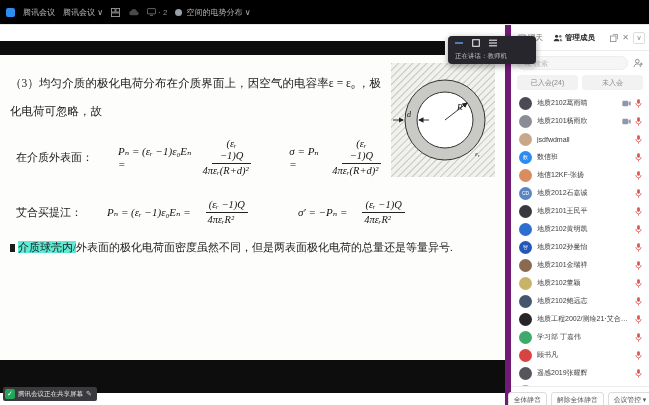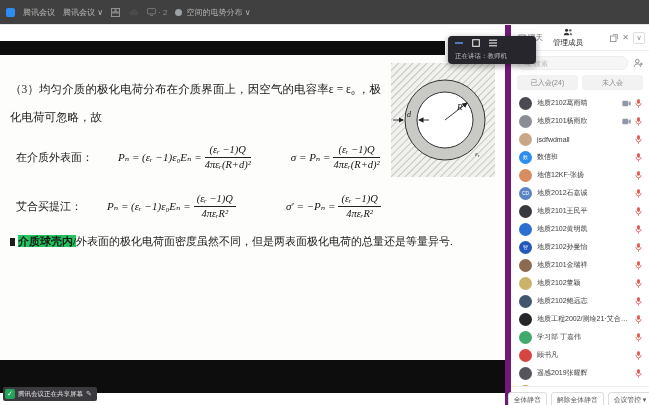--- a/index.html
+++ b/index.html
@@ -2,21 +2,21 @@
 <html><head>
 <meta charset="utf-8">
 <style>
   * { margin:0; padding:0; box-sizing:border-box; }
   html,body { background:#ddd; }
   #app {
     position:relative; width:649px; height:405px; background:#fff;
     font-family:"Liberation Sans","DejaVu Sans",sans-serif; overflow:hidden;
   }
   
-  .topbar { height:17px; background:#404040; border-bottom:1px solid #e7e7e7;
+  .topbar { height:17px; background:#000000; border-bottom:1px solid #e7e7e7;
     display:flex; align-items:center; padding:12px 6px; gap:8px; }
   .tb-logo { width:9px; height:9px; border-radius:2px; background:#2d8cf0; flex:0 0 auto;}
   .tb-txt { font-size:8px; color:#b7b7b7; white-space:nowrap; }
   .tb-ico { display:flex; align-items:center; gap:2px; color:#8a8a8a; font-size:8px;}
   .tb-pill { display:flex; align-items:center; gap:4px; font-size:8px; color:#b0b0b0;}
   .tb-dot { width:7px; height:7px; border-radius:50%; background:#9aa0a6; display:inline-block;}
   
   .content { display:flex; height:388px; }
   .share-region { position:relative; width:505px; background:#fff; flex:0 0 auto;}
   .strip-top { height:16px; background:#fff; }
@@ -25,45 +25,45 @@
   .doc { position:absolute; top:30px; left:0; width:505px; height:305px; background:#fdfdfc;
     padding:6px 10px 0 10px; overflow:hidden;
     font-family:"Liberation Serif","DejaVu Serif",serif; color:#1a1a1a; }
   .doc p.body { font-size:11.5px; line-height:28px; text-align:justify; }
   .doc p.indent { text-indent:2em; }
   .fig { float:right; margin:2px 0 6px 10px; }
   .formula-row { display:flex; align-items:center; gap:25px; font-size:11px; margin-left:6px;}
   .f-label { font-size:11px; flex:0 0 auto; }
   .math { font-style:italic; font-size:11px; color:#141414; display:flex; align-items:center; gap:3px;}
   .frac { display:inline-block; text-align:center; font-size:10.5px; line-height:1.15; }
-  .frac .num { display:block; border-bottom:1px solid #222; padding:0 3px 1px; }
+  .frac .num { display:block; border-bottom:1px solid #222; padding:0 3px 1px;margin-left:12px; }
   .frac .den { display:block; padding-top:1px; }
   .gap { width:34px; }
   .note-line { margin-top:14px; font-size:11px; display:flex; align-items:center; }
   .note-marker { width:5px; height:8px; background:#1b1b1b; margin-right:3px; flex:0 0 auto;}
-  .note-hl { background:#22c55e; font-weight:bold; }
+  .note-hl { background:#5eead4; font-weight:normal; }
   .strip-bottom { position:absolute; bottom:0; left:0; width:505px; height:20px; background:#fff; }
   
   .float-bar { position:absolute; left:448px; top:36px; width:88px; height:28px; z-index:30;
     background:#26262c; border-radius:4px; box-shadow:0 2px 6px rgba(0,0,0,.4);
     padding:3px 7px; display:flex; flex-direction:column; justify-content:space-between;}
   .fb-icons { display:flex; gap:9px; align-items:center; }
   .fb-speak { font-size:6.5px; color:#b9bcc2; white-space:nowrap; }
   
   .share-pill { position:absolute; left:3px; bottom:4px; z-index:30; height:14px;
     background:#3a3a3e; border-radius:2px; display:flex; align-items:center; gap:3px; padding:0 5px 0 2px;}
   .sp-green { width:10px; height:10px; background:#23a55a; border-radius:2px; color:#fff;
     font-size:7px; display:flex; align-items:center; justify-content:center;}
   .sp-txt { font-size:6.5px; color:#e8e8e8; white-space:nowrap;}
   .sp-pen { font-size:7px; color:#cfcfcf; }
   
   .panel { width:144px; background:#fff; border-left:6px solid #701a75; display:flex; flex-direction:column; }
   .p-header { height:26px; border-bottom:1px solid #ececec; display:flex; align-items:center; padding:0 4px; gap:4px;}
   .p-tab { display:flex; align-items:center; gap:2px; font-size:7.5px; color:#777; padding:2px 3px; cursor:default;}
-  .p-tab.active { color:#222; font-weight:normal;flex-direction:column; }
+  .p-tab.active { color:#222; font-weight:bold; }
   .p-hico { color:#888; font-size:8px; display:flex; align-items:center;}
   .p-caretbox { border:1px solid #ddd; border-radius:2px; width:12px; height:12px;
     display:flex; align-items:center; justify-content:center; font-size:7px; color:#888;}
   .p-search-row { display:flex; align-items:center; padding:5px 6px 3px; gap:5px;}
   .p-search { flex:1; height:14px; background:#f6f6f6; border:1px solid #ededed; border-radius:7px;
     display:flex; align-items:center; gap:3px; padding:0 5px;}
   .p-search input { border:none; outline:none; background:transparent; width:70px; font-size:7px; color:#555;}
   .p-search input::placeholder { color:#bdbdbd; }
   .p-segments { display:flex; gap:4px; padding:2px 6px 4px;}
   .p-seg { flex:1; height:15px; background:#f2f2f2; border-radius:3px; font-size:7px; color:#8a8a8a;
@@ -138,21 +138,21 @@
           <circle cx="54" cy="57" r="40" fill="#c9c9c6" stroke="#333" stroke-width="1"></circle>
           <circle cx="54" cy="57" r="28" fill="#ffffff" stroke="#333" stroke-width="1"></circle>
           <line x1="54" y1="57" x2="76" y2="40" stroke="#222" stroke-width="0.9" marker-end="url(#ah)"></line>
           <text x="66" y="47" font-size="9" font-style="italic" font-family="Liberation Serif,serif" fill="#111">R</text>
           <line x1="2" y1="57" x2="12" y2="57" stroke="#222" stroke-width="0.9" marker-end="url(#ah)"></line>
           <line x1="38" y1="57" x2="28" y2="57" stroke="#222" stroke-width="0.9" marker-end="url(#ah)"></line>
           <text x="16" y="54" font-size="8" font-style="italic" font-family="Liberation Serif,serif" fill="#111">d</text>
           <text x="84" y="93" font-size="7" font-style="italic" font-family="Liberation Serif,serif" fill="#222">ε<tspan font-size="5" dy="1">r</tspan></text>
         </svg>
 
-        <p class="body" style="margin-top:14px">（3）均匀介质的极化电荷分布在介质界面上，因空气的电容率ε = ε₀ ，极化电荷可忽略，故</p>
+        <p class="body" style="margin-top:8px">（3）均匀介质的极化电荷分布在介质界面上，因空气的电容率ε = ε₀ ，极化电荷可忽略，故</p>
 
         <div class="formula-row" style="margin-top:13px">
           <span class="f-label">在介质外表面：</span>
           <span class="math">
             <span>Pₙ = (εᵣ −1)ε₀Eₙ =</span>
             <span class="frac">
                 <span class="num">(εᵣ −1)Q</span>
                 <span class="den">4πεᵣ(R+d)²</span>
               </span>
             <span class="gap"></span>

